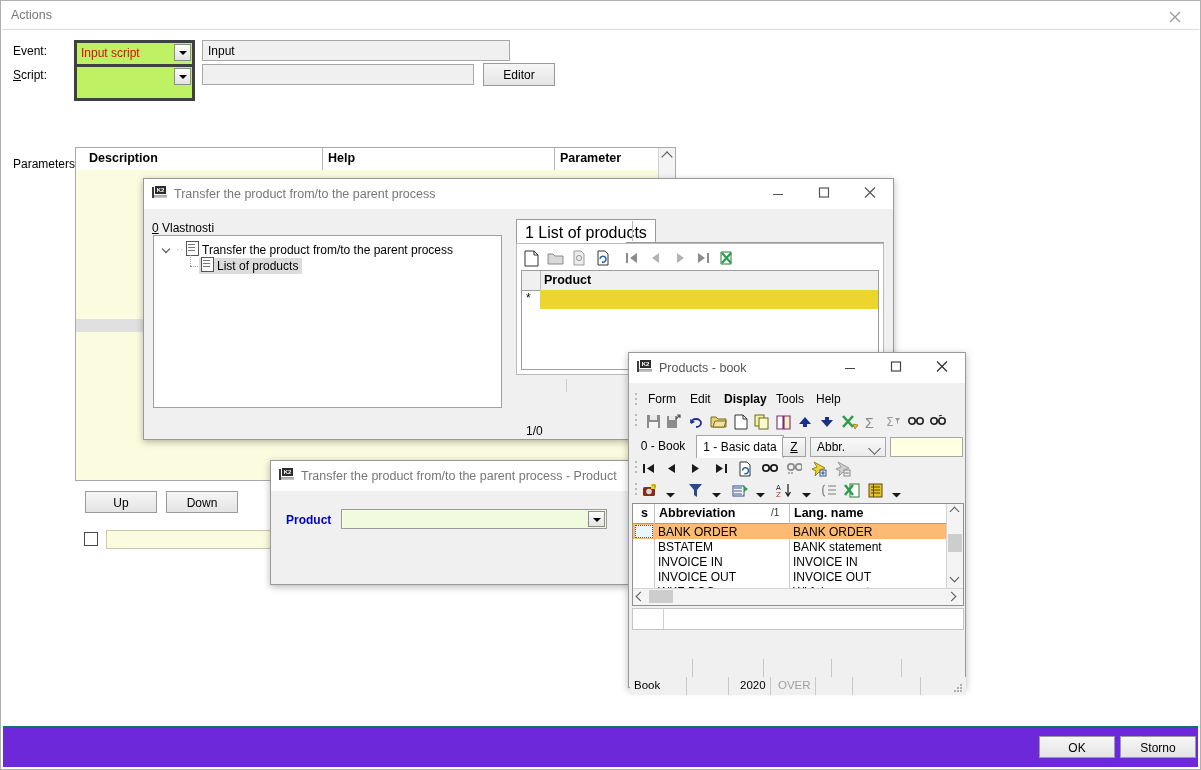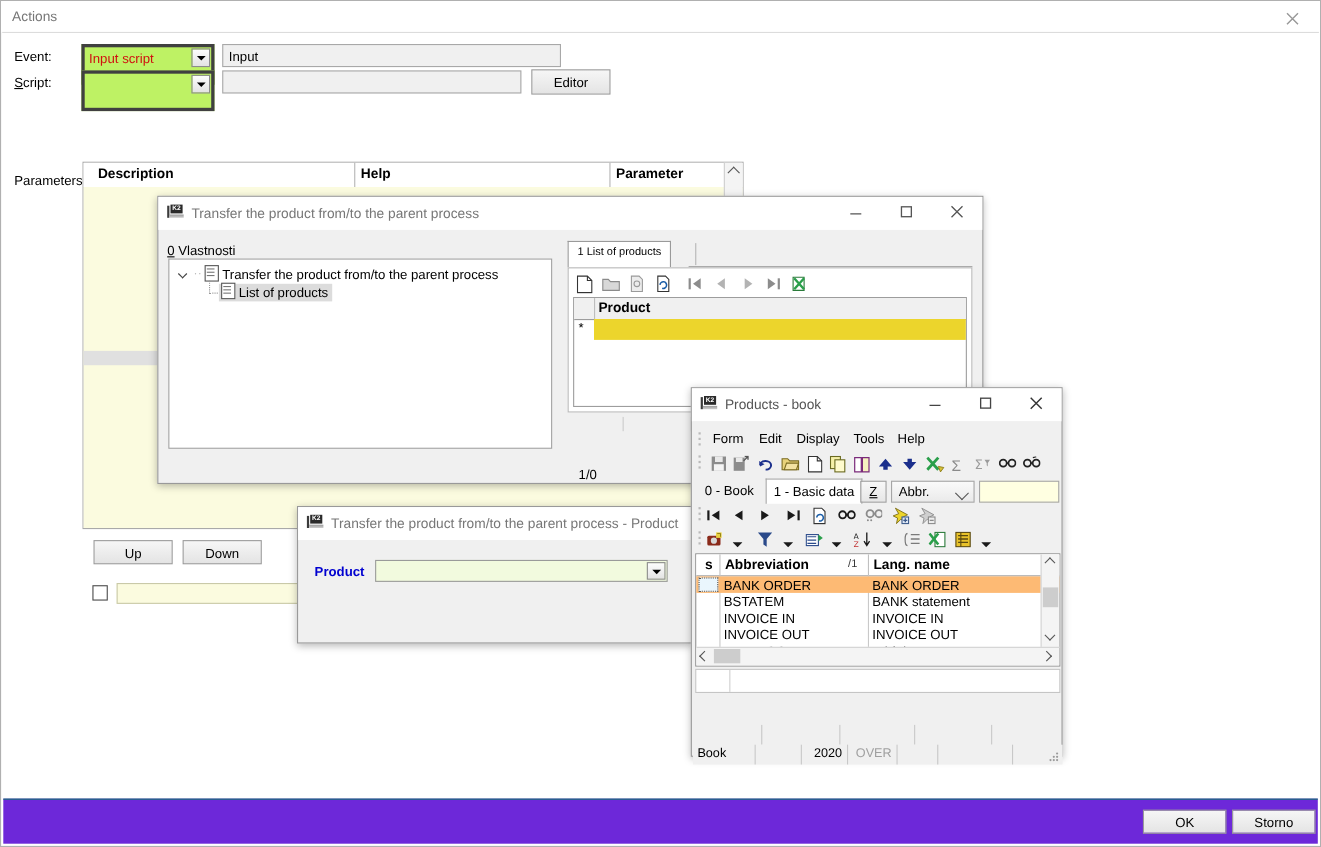--- a/index.html
+++ b/index.html
@@ -87,21 +87,21 @@
   .k2ico .bar{position:absolute;left:0;top:1px;width:2px;height:11px;background:#3b3b3b;}
   .k2ico .bk{position:absolute;left:3px;top:0;width:11px;height:8px;background:#2b2b2b;
     color:#fff;font-size:6px;font-weight:bold;line-height:8px;text-align:center;
     font-family:"Liberation Sans",sans-serif;}
   .k2ico .sh{position:absolute;left:2px;top:9px;width:13px;height:3px;
     background:linear-gradient(#9a9a9a,#cfcfcf);}
 
   
   .tabstrip{position:absolute;height:24px;}
   .tab{position:absolute;box-sizing:border-box;height:24px;background:#fff;
-    border:1px solid #9a9a9a;border-bottom:none;font-size:10px;padding:4px 8px 0 8px;
+    border:1px solid #9a9a9a;border-bottom:none;font-size:16px;padding:4px 8px 0 8px;
     white-space:nowrap;}
   .tabline{position:absolute;height:1px;background:#9a9a9a;}
 
   .treebox{position:absolute;box-sizing:border-box;background:#fff;border:1px solid #a0a0a0;}
   .tnode{position:absolute;font-size:12px;white-space:nowrap;}
   .tnode .sel{background:#dcdcdc;padding:1px 4px 1px 2px;}
   .docico{display:inline-block;width:11px;height:13px;vertical-align:-2px;
     background:#fff;border:1px solid #555;position:relative;margin-right:3px;}
   .docico:before{content:"";position:absolute;left:1px;top:2px;width:7px;height:1px;
     background:#777;box-shadow:0 3px 0 #777,0 6px 0 #777;}
@@ -456,21 +456,21 @@
     <div class="prodwin-body">
 
       <div class="gripper" style="left:4px;top:10px;height:12px;">
           <i></i>
           <i></i>
           <i></i>
         </div>
       <div class="menubar" style="left:14px;top:9px;width:320px;height:16px;">
         <span style="left:4px;">Form</span>
         <span style="left:46px;">Edit</span>
-        <span style="left:80px;">Display</span>
+        <span style="left:80px;font-weight:bold;">Display</span>
         <span style="left:132px;">Tools</span>
         <span style="left:172px;">Help</span>
       </div>
 
       <div class="gripper" style="left:4px;top:31px;height:14px;">
           <i></i>
           <i></i>
           <i></i>
         </div>
       <div style="position:absolute;left:12px;top:28px;width:324px;height:22px;">

